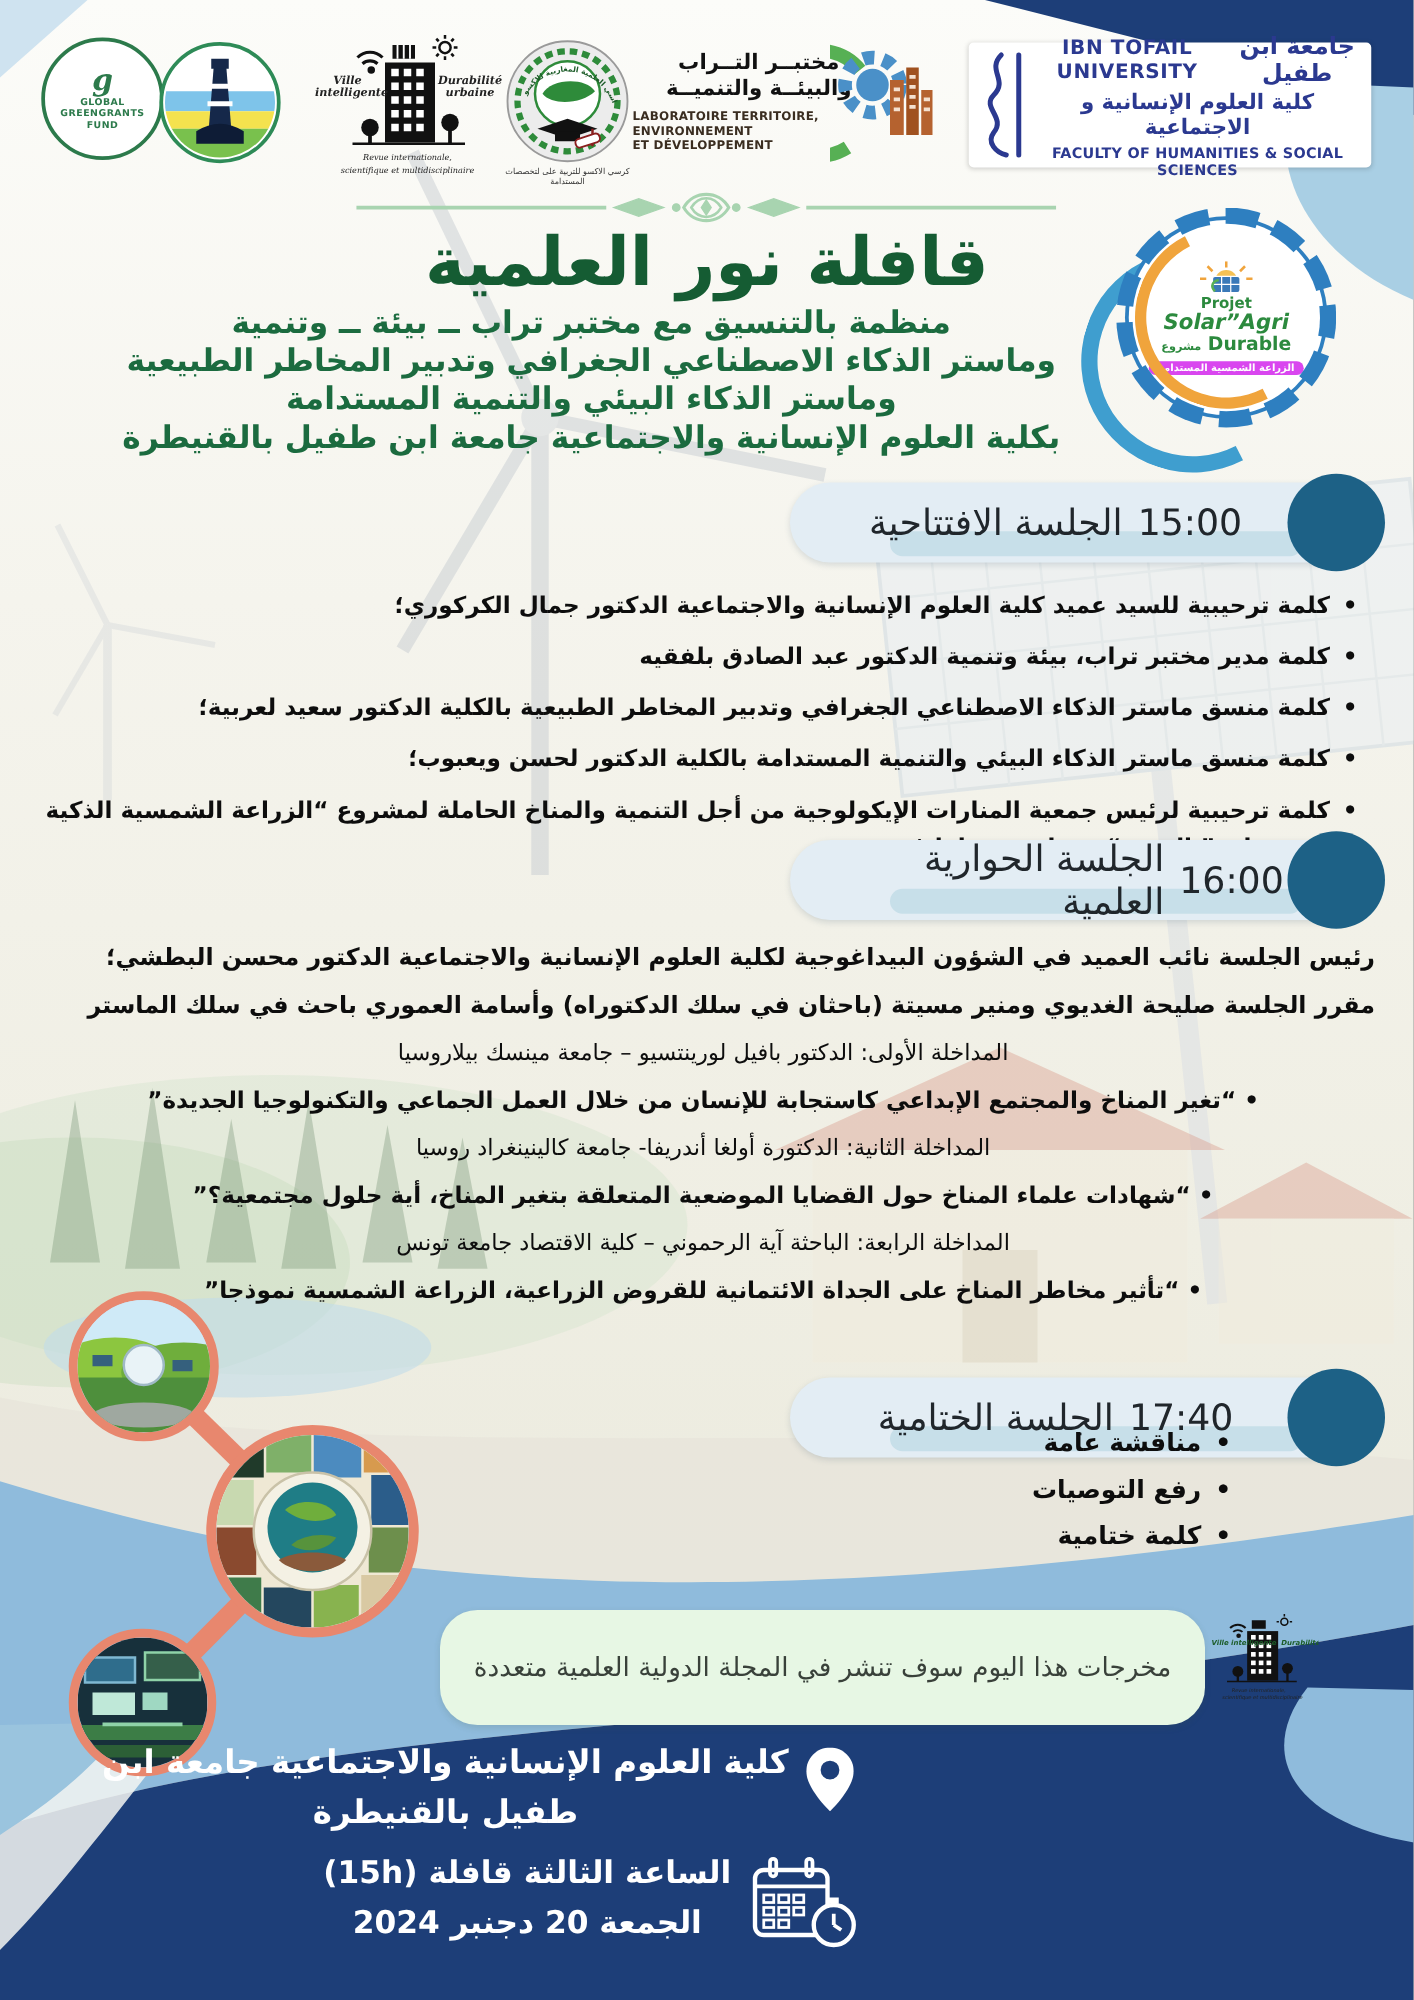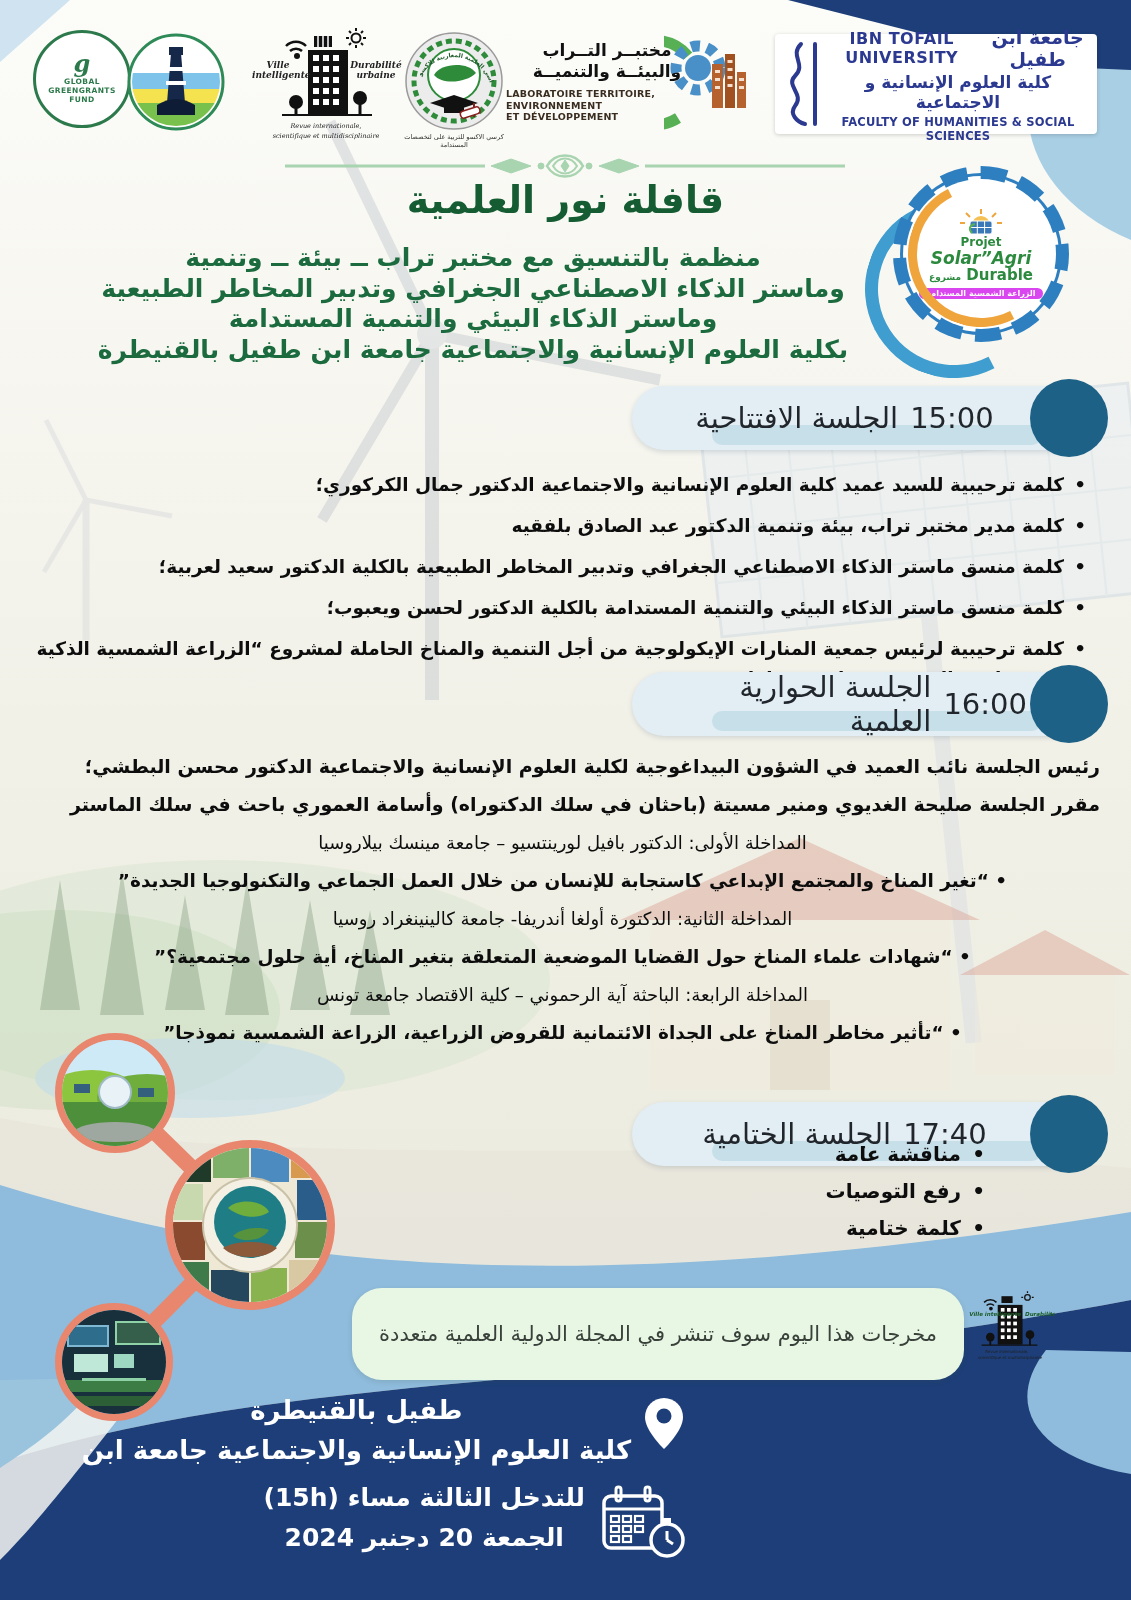--- a/index.html
+++ b/index.html
@@ -24,21 +24,21 @@
   .ibn-text{flex:1;color:#2b3990;text-align:center;}
   .ibn-r1{display:flex;direction:rtl;justify-content:center;align-items:baseline;gap:6px;}
   .ibn-ar1{font-size:19px;font-weight:bold;}
   .ibn-en1{font-size:16px;font-weight:bold;letter-spacing:.5px;}
   .ibn-ar2{font-size:17px;font-weight:bold;margin-top:2px;}
   .ibn-en2{font-size:11.5px;font-weight:bold;margin-top:3px;letter-spacing:.2px;}
   .ville-texts{font-family:"DejaVu Serif",serif;color:#222;}
 
   
   .title{left:0;top:178px;width:1131px;text-align:center;color:#155c33;
-    font-size:38px;font-weight:bold;}
+    font-size:54px;font-weight:bold;}
   .subtitle{left:0;top:243px;width:946px;text-align:center;color:#1b6b3f;
     font-size:25px;font-weight:bold;line-height:30.5px;}
 
   
   .badge{left:893px;top:166px;width:176px;height:176px;}
   .badge-swoosh{left:-28px;top:34px;width:152px;height:152px;border:13px solid transparent;
     border-left-color:#3f9ecf;border-bottom-color:#3f9ecf;border-radius:50%;transform:rotate(18deg);}
   .badge-ring{left:0;top:0;width:150px;height:150px;border:13px dashed #2e7fc0;border-radius:50%;}
   .badge-inner{left:10px;top:10px;width:156px;height:156px;background:#fff;border-radius:50%;
     box-shadow:0 0 0 3px #2e7fc0;display:flex;flex-direction:column;align-items:center;justify-content:center;text-align:center;}
@@ -524,22 +524,22 @@
       <text x="24" y="112" font-size="6.5" font-style="italic" fill="#222">scientifique et multidisciplinaire</text>
     </svg>
   </div>
 
   <div class="abs footer-loc">
     <svg width="38" height="52" viewBox="0 0 38 52" style="margin-top:8px">
       <path d="M19,0 C8.5,0 0,8.5 0,19 C0,33 19,51 19,51 C19,51 38,33 38,19 C38,8.5 29.5,0 19,0 Z" fill="#fff"></path>
       <circle cx="19" cy="18" r="7.5" fill="#1d3e78"></circle>
     </svg>
     <div class="lines ar">
+      <div>كلية العلوم الإنسانية والاجتماعية جامعة ابن</div>
       <div>طفيل بالقنيطرة</div>
-      <div>كلية العلوم الإنسانية والاجتماعية جامعة ابن</div>
     </div>
   </div>
 
   <div class="abs footer-when">
     <svg width="84" height="76" viewBox="0 0 84 76" style="margin-top:6px">
       <rect x="3" y="12" width="58" height="52" rx="7" fill="none" stroke="#fff" stroke-width="3.5"></rect>
       <rect x="15" y="3" width="5" height="14" rx="2.5" fill="none" stroke="#fff" stroke-width="3"></rect>
       <rect x="44" y="3" width="5" height="14" rx="2.5" fill="none" stroke="#fff" stroke-width="3"></rect>
       <line x1="3" y1="25" x2="61" y2="25" stroke="#fff" stroke-width="3"></line>
       <g fill="none" stroke="#fff" stroke-width="2.2">
@@ -551,18 +551,18 @@
           <rect x="34" y="42" width="8" height="6"></rect>
         <rect x="10" y="52" width="8" height="6"></rect>
           <rect x="22" y="52" width="8" height="6"></rect>
       </g>
       <circle cx="66" cy="56" r="16" fill="#1d3e78" stroke="#fff" stroke-width="3.5"></circle>
       <rect x="62" y="34" width="8" height="5" fill="#fff"></rect>
       <line x1="66" y1="56" x2="66" y2="47" stroke="#fff" stroke-width="3"></line>
       <line x1="66" y1="56" x2="72" y2="60" stroke="#fff" stroke-width="3"></line>
     </svg>
     <div class="lines ar">
-      <div>للتدخل الثالثة مساء  (15h)</div>
+      <div>الساعة الثالثة قافلة  (15h)</div>
       <div>الجمعة 20 دجنبر 2024</div>
     </div>
   </div>
 
 </div>
 
 </body></html>

